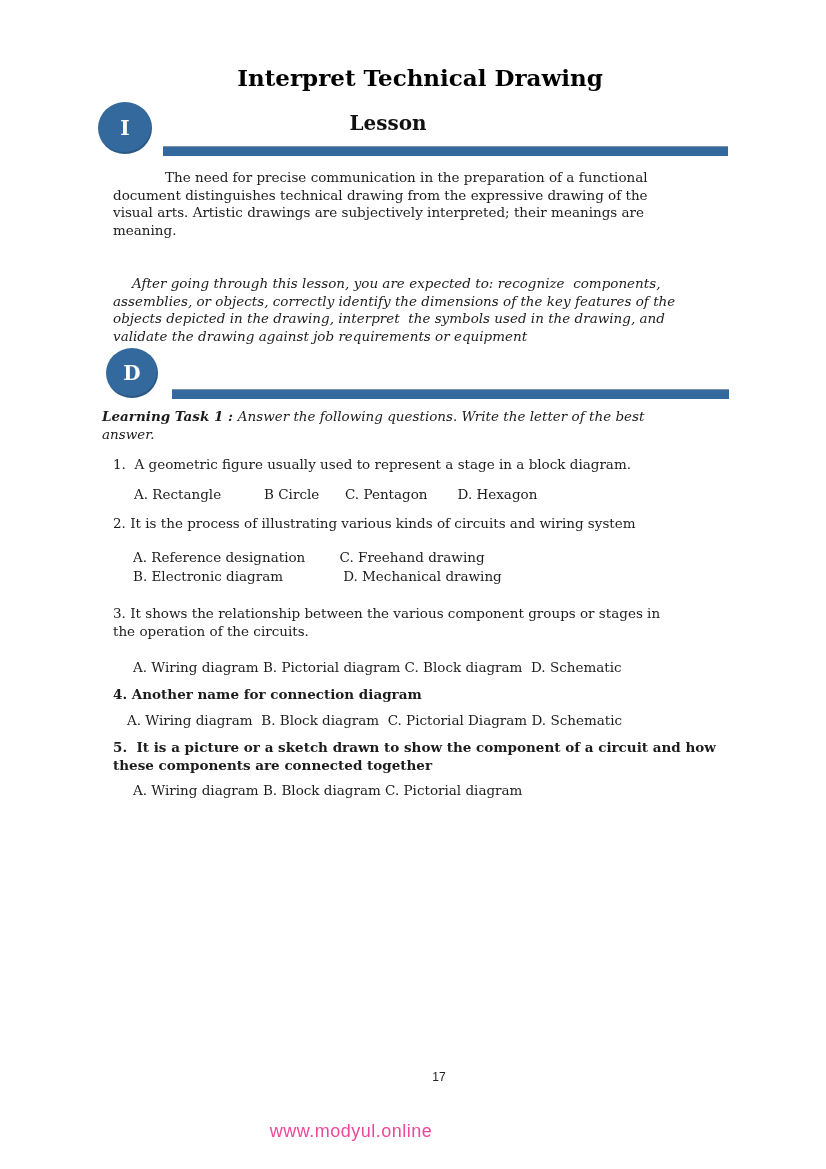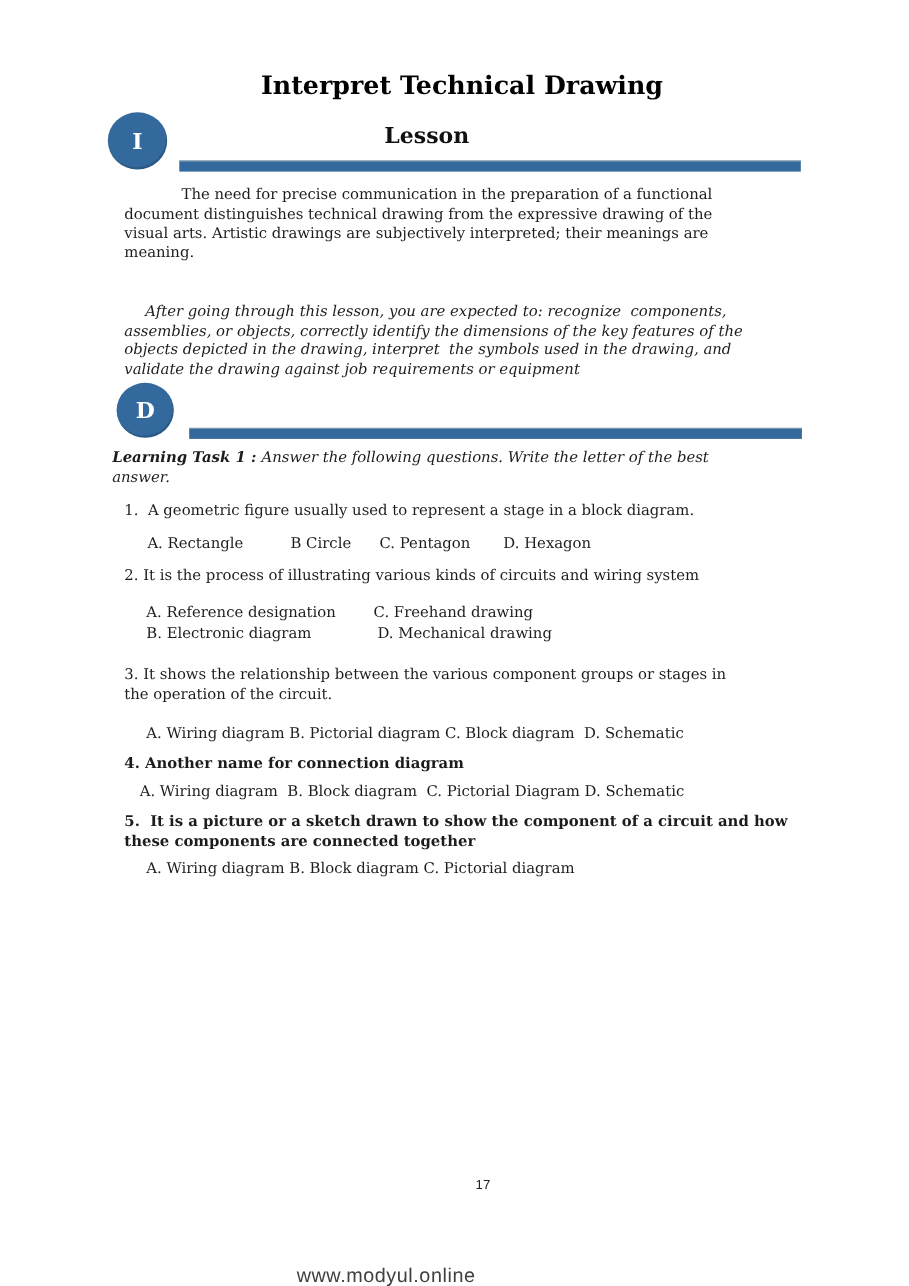--- a/index.html
+++ b/index.html
@@ -26,21 +26,21 @@
     box-shadow: inset -1px -2px 0 rgba(0,0,0,0.15);
   }
   .badge-i { left:98px;  top:102px; width:54px; height:52px; }
   .badge-d { left:106px; top:348px; width:52px; height:50px; }
   .bar { background:#33699C; border-top:1px solid #7d95a8; }
   .bar-1 { left:163px; top:146px; width:565px; height:9px; }
   .bar-2 { left:172px; top:389px; width:557px; height:9px; }
   .line {
     white-space:pre; font-size:13.5px; line-height:17.5px; color:#1c1c1c;
   }
-  .indent-52 { padding-left:52px; }
+  .indent-52 { padding-left:52px;text-align:center; }
   .indent-19 { padding-left:19px; }
   .para-intro { left:113px; top:169px; }
   .para-obj   { left:113px; top:275px;font-style:italic; }
   .task-block { left:102px; top:408px;font-style:italic; }
   .task-block .line b { font-weight:bold; }
   .q1      { left:113px; top:456px; }
   .q1-opts { left:134px; top:486px; }
   .q2      { left:113px; top:515px; }
   .q2-opts { left:133px; top:548px; }
   .q2-opts .line { line-height:19px; }
@@ -52,21 +52,21 @@
   .q5      { left:113px; top:738px;font-weight:bold; }
   .q5 .line { line-height:18px; }
   .q5-opts { left:133px; top:782px; }
   .page-number {
     top:1070px; left:0; width:826px; text-align:center;
     font-family:"Liberation Sans", sans-serif; font-size:12px; color:#222;margin-left:26px;
   }
   .watermark {
     top:1121px; left:0; width:702px; text-align:center;
     font-family:"Liberation Sans", sans-serif; font-size:18px;
-    color:#404040; letter-spacing:0.5px;margin-top:28px;
+    color:#ec4899; letter-spacing:0.5px;
   }
 </style>
 </head>
 <body>
 
 <div class="page">
 
   <div class="abs doc-title">Interpret Technical Drawing</div>
 
   <div class="abs badge badge-i">
@@ -112,21 +112,21 @@
   <div class="abs q2">
     <div class="line">2. It is the process of illustrating various kinds of circuits and wiring system</div>
   </div>
   <div class="abs q2-opts">
     <div class="line">A. Reference designation        C. Freehand drawing</div>
     <div class="line">B. Electronic diagram              D. Mechanical drawing</div>
   </div>
 
   <div class="abs q3">
     <div class="line">3. It shows the relationship between the various component groups or stages in</div>
-    <div class="line">the operation of the circuit.</div>
+    <div class="line">the operation of the circuits.</div>
   </div>
   <div class="abs q3-opts">
     <div class="line">A. Wiring diagram B. Pictorial diagram C. Block diagram  D. Schematic</div>
   </div>
 
   <div class="abs q4">
     <div class="line">4. Another name for connection diagram</div>
   </div>
   <div class="abs q4-opts">
     <div class="line">A. Wiring diagram  B. Block diagram  C. Pictorial Diagram D. Schematic</div>

